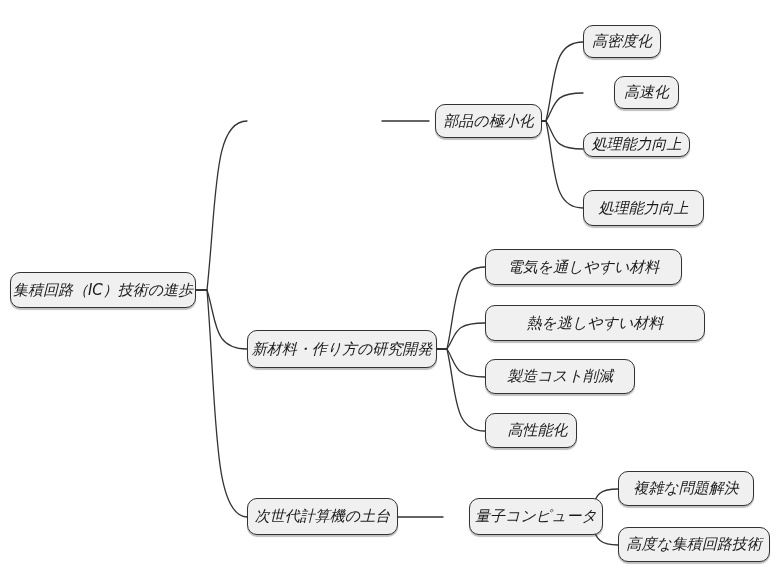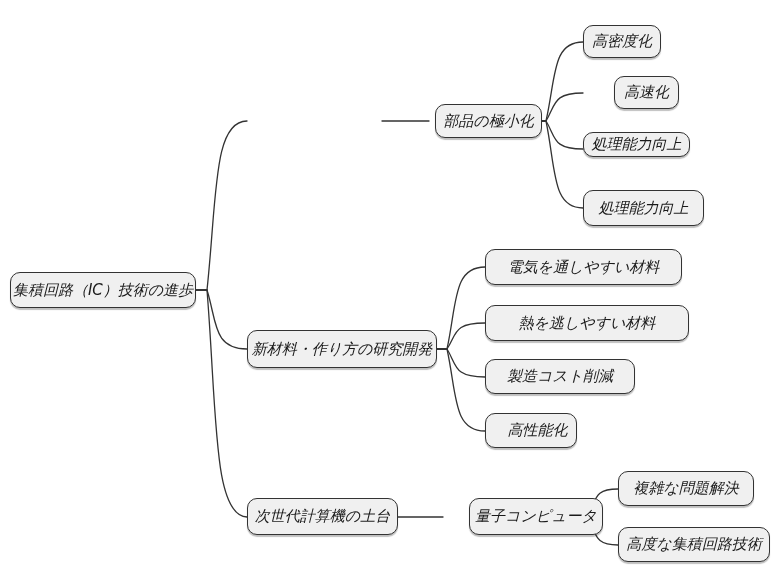--- a/index.html
+++ b/index.html
@@ -49,21 +49,21 @@
   
   .n-root { left: 10px;  top: 272px; width: 186px; height: 36px; }
   .n-b1   { left: 247px; top: 104px; width: 135px; height: 34px; }
   .n-b1c  { left: 429px; top: 104px; width: 107px; height: 34px; margin-left: 6px; }
   .n-l1   { left: 583px; top: 25px;  width: 78px;  height: 33px; }
   .n-l2   { left: 614px; top: 76px;  width: 65px;  height: 33px; }
   .n-l3   { left: 583px; top: 132px; width: 107px; height: 25px; }
   .n-l4   { left: 583px; top: 190px; width: 121px; height: 36px; }
   .n-b2   { left: 247px; top: 330px; width: 190px; height: 38px; }
   .n-m1   { left: 485px; top: 249px; width: 197px; height: 36px; }
-  .n-m2   { left: 485px; top: 305px; width: 204px; height: 36px; }
+  .n-m2   { left: 485px; top: 305px; width: 220px; height: 36px; }
   .n-m3   { left: 485px; top: 359px; width: 150px; height: 35px; }
   .n-m4   { left: 485px; top: 413px; width: 92px;  height: 35px; padding-left: 13px; }
   .n-b3   { left: 247px; top: 498px; width: 151px; height: 37px; }
   .n-b3c  { left: 443px; top: 498px; width: 134px; height: 37px; margin-left: 26px; }
   .n-q1   { left: 618px; top: 471px; width: 136px; height: 35px; }
   .n-q2   { left: 618px; top: 527px; width: 152px; height: 35px; }
 </style>
 </head>
 <body>
 

